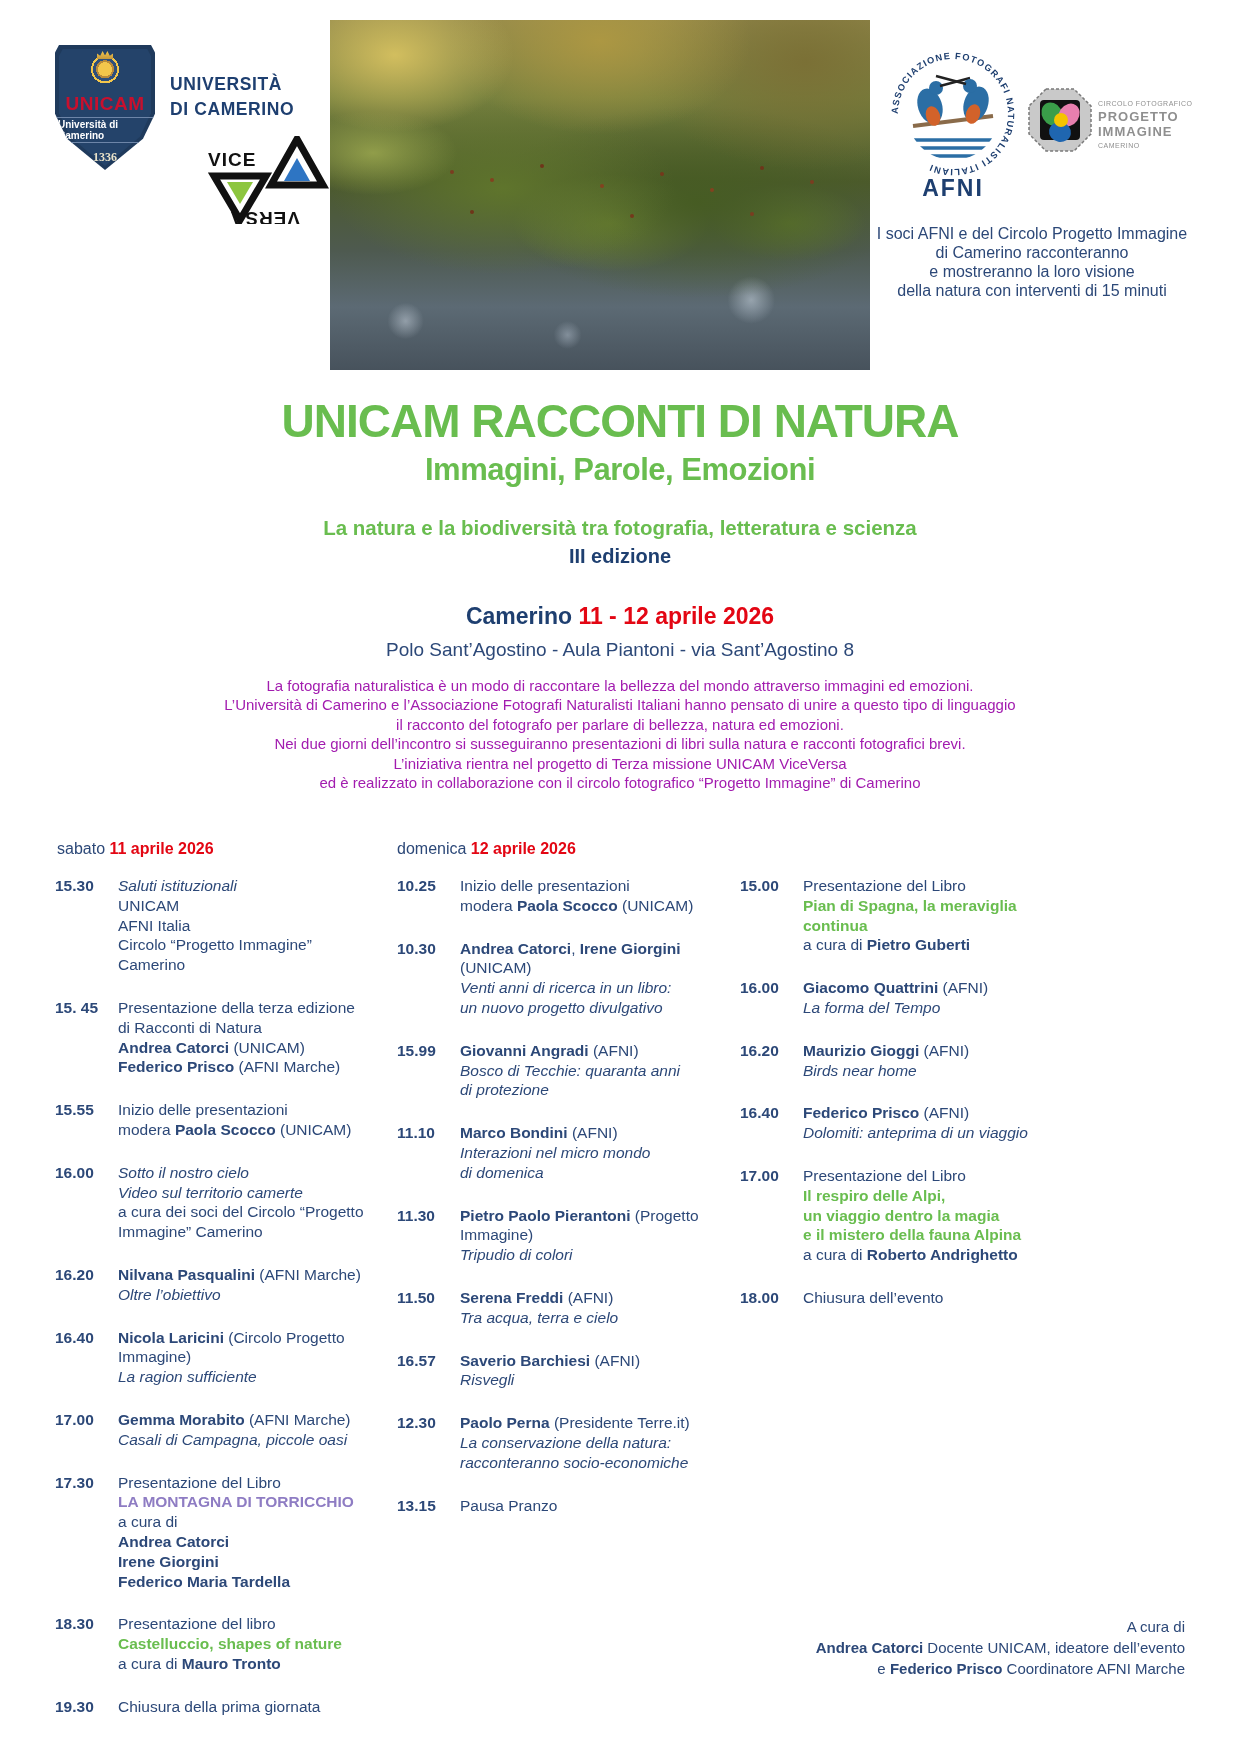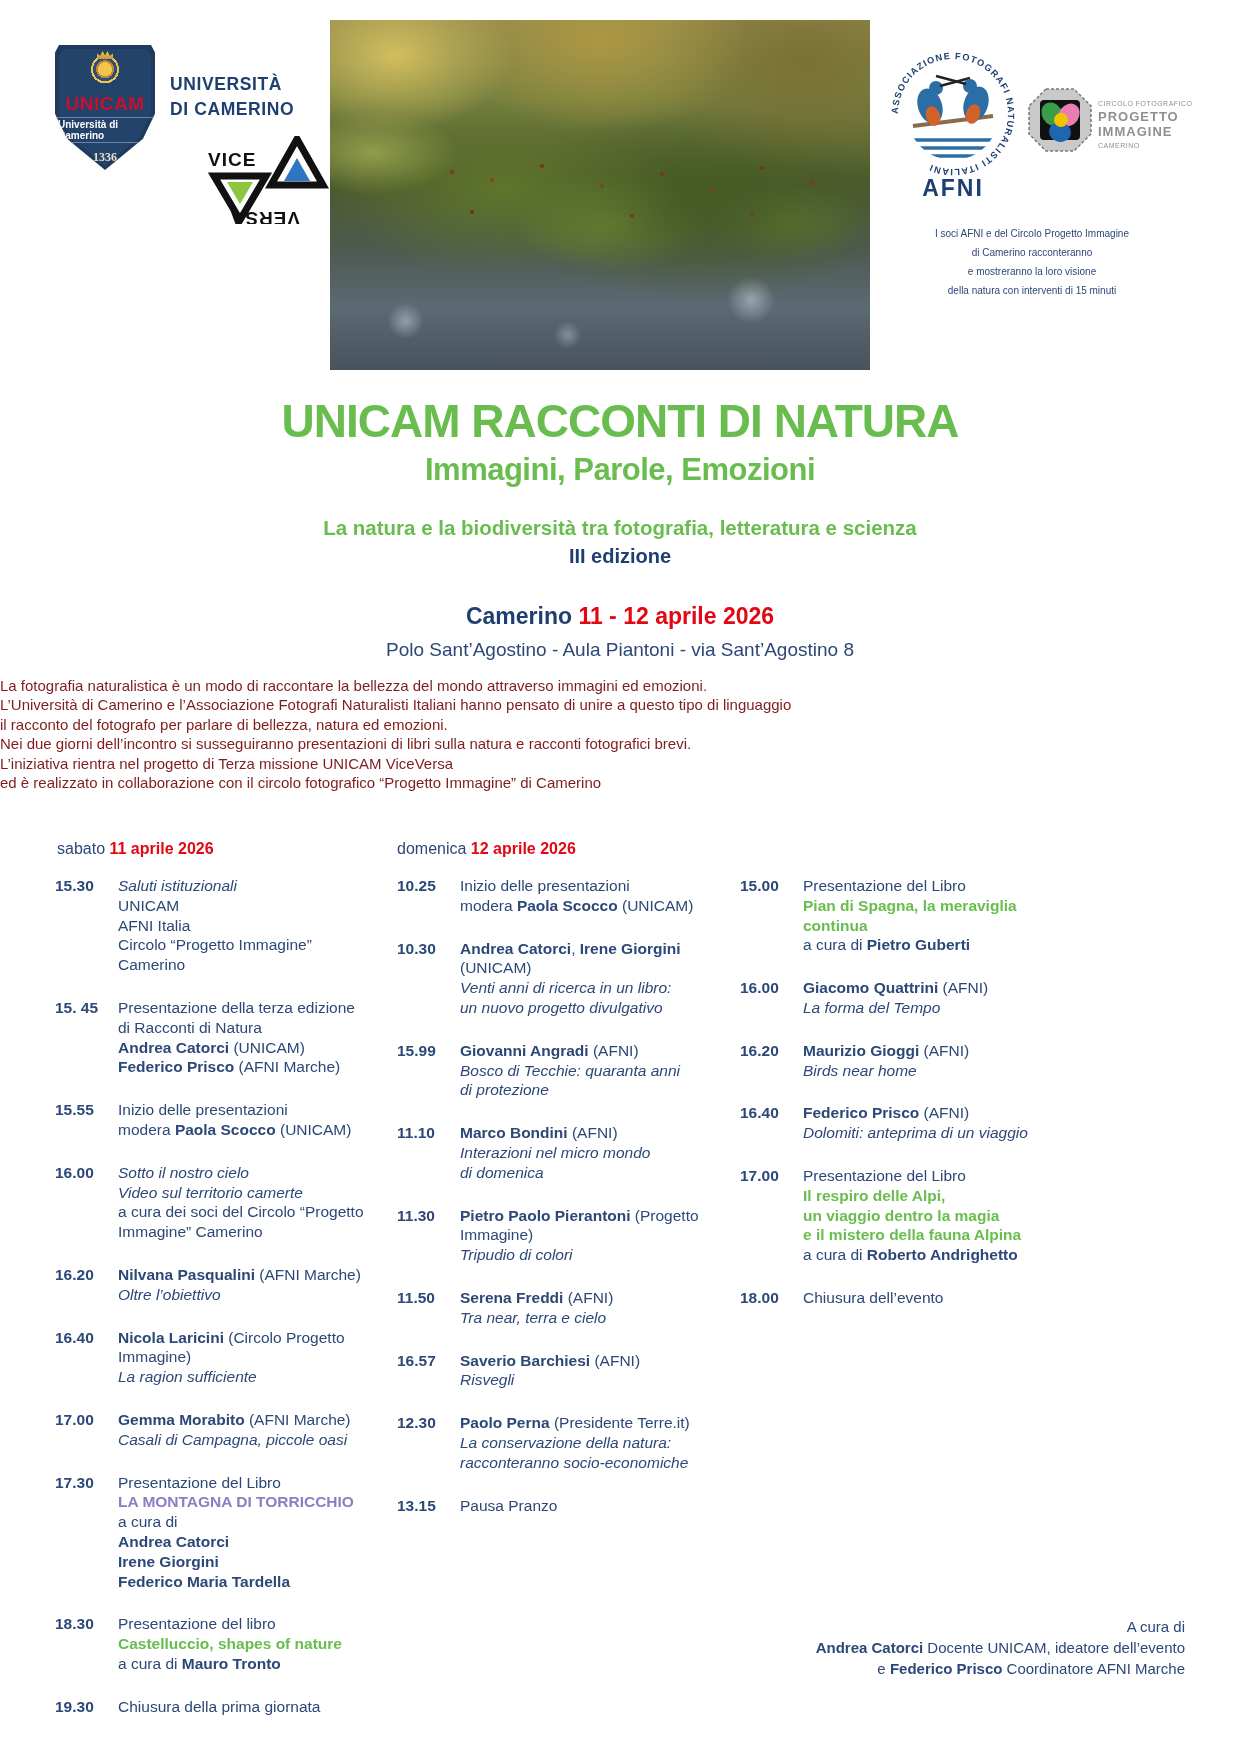--- a/index.html
+++ b/index.html
@@ -27,21 +27,21 @@
     background:linear-gradient(180deg,#f3c64b,#c79a3d);clip-path:polygon(0 100%,0 30%,20% 60%,35% 0,50% 55%,65% 0,80% 60%,100% 30%,100% 100%);}
   .shield-name{position:relative;z-index:2;margin-top:4px;color:#c8102e;font-weight:bold;font-size:19px;letter-spacing:.5px;}
   .shield-sub{position:relative;z-index:2;margin-top:2px;color:#fff;font-size:10px;font-weight:bold;
     border-top:1px solid #6d85a8;border-bottom:1px solid #6d85a8;padding:1px 3px;}
   .shield-year{position:relative;z-index:2;margin-top:7px;color:#e9e2c8;font-size:12px;font-weight:bold;font-family:Liberation Serif, serif;}
   .uni-name{position:absolute;left:170px;top:72px;color:#1e3f70;font-weight:bold;font-size:17.5px;letter-spacing:.6px;line-height:25px;}
   .viceversa{position:absolute;left:208px;top:136px;}
   .afni-logo{position:absolute;left:878px;top:44px;}
   .pi-logo{position:absolute;left:1028px;top:88px;}
   .partner-note{position:absolute;left:872px;top:224px;width:320px;text-align:center;
-    font-size:10px;line-height:19px;color:#2c4878;}
+    font-size:16px;line-height:19px;color:#2c4878;}
 
   
   .photo{position:absolute;left:330px;top:20px;width:540px;height:350px;
     background:
       radial-gradient(ellipse 170px 110px at 12% 10%, rgba(214,193,96,.95), rgba(214,193,96,0) 70%),
       radial-gradient(ellipse 210px 130px at 50% 6%, rgba(176,153,66,.9), rgba(176,153,66,0) 72%),
       radial-gradient(ellipse 230px 150px at 88% 12%, rgba(122,110,52,.9), rgba(122,110,52,0) 72%),
       radial-gradient(ellipse 120px 60px at 8% 38%, rgba(158,170,80,.8), transparent 70%),
       radial-gradient(ellipse 240px 120px at 32% 48%, rgba(96,118,44,.95), transparent 72%),
       radial-gradient(ellipse 280px 130px at 68% 52%, rgba(70,92,34,.95), transparent 74%),
@@ -63,21 +63,21 @@
   .subtitle{position:absolute;left:0;top:452px;width:100%;text-align:center;color:var(--green);
     font-size:31px;font-weight:bold;letter-spacing:-.5px;}
   .tagline{position:absolute;left:0;top:516px;width:100%;text-align:center;color:var(--green);
     font-size:20.5px;font-weight:bold;}
   .edition{position:absolute;left:0;top:545px;width:100%;text-align:center;color:#1e3f70;
     font-size:20px;font-weight:bold;}
   .cityline{position:absolute;left:0;top:603px;width:100%;text-align:center;font-size:23px;font-weight:bold;}
   .cityline .city{color:#1e3f70;}
   .cityline .dates{color:var(--red);}
   .venue{position:absolute;left:0;top:639px;width:100%;text-align:center;font-size:19px;color:#2c4878;}
-  .intro{position:absolute;left:0;top:676px;width:100%;font-size:15px;line-height:19.4px;color:#7f1d1d;}
+  .intro{position:absolute;left:0;top:676px;width:100%;text-align:center;font-size:15px;line-height:19.4px;color:#a21caf;}
 
   
   .day-header{position:absolute;font-size:16px;color:#2c4878;}
   .day-header .d-label{font-weight:normal;}
   .day-header .d-date{font-weight:bold;color:var(--red);}
   .dh1{left:57px;top:840px;}
   .dh2{left:397px;top:840px;}
   .col{position:absolute;top:876px;}
   .col1{left:55px;width:335px;}
   .col2{left:397px;width:335px;}
@@ -328,21 +328,21 @@
         <div class="ev-body">
           <div><span class="sb">Pietro Paolo Pierantoni</span><span class="sr"> (Progetto</span></div>
           <div><span class="sr">Immagine)</span></div>
           <div><span class="si">Tripudio di colori</span></div>
         </div>
       </div>
       <div class="event">
         <div class="ev-time">11.50</div>
         <div class="ev-body">
           <div><span class="sb">Serena Freddi</span><span class="sr"> (AFNI)</span></div>
-          <div><span class="si">Tra near, terra e cielo</span></div>
+          <div><span class="si">Tra acqua, terra e cielo</span></div>
         </div>
       </div>
       <div class="event">
         <div class="ev-time">16.57</div>
         <div class="ev-body">
           <div><span class="sb">Saverio Barchiesi</span><span class="sr"> (AFNI)</span></div>
           <div><span class="si">Risvegli</span></div>
         </div>
       </div>
       <div class="event">

